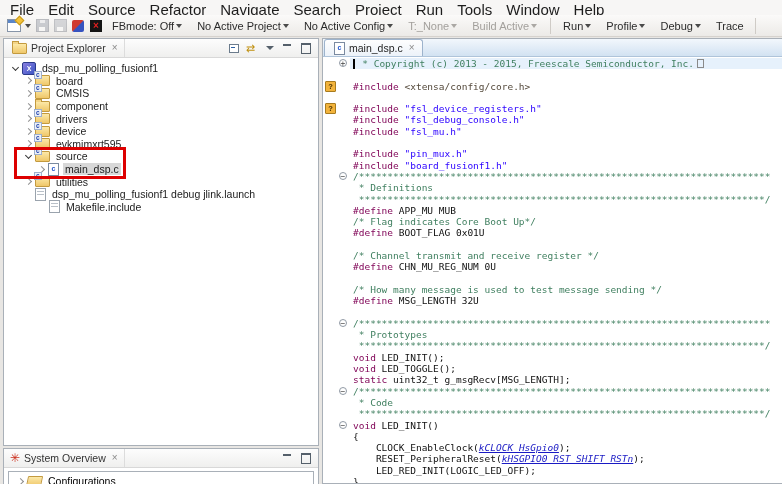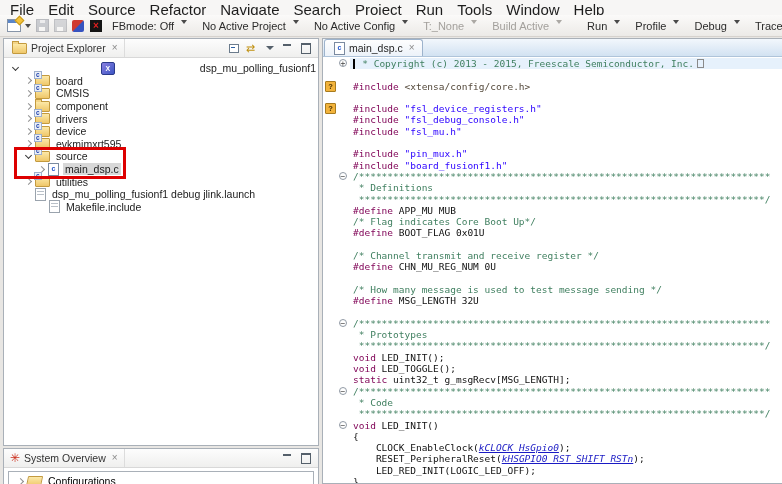--- a/index.html
+++ b/index.html
@@ -10,21 +10,21 @@
   
   .menubar{position:absolute;left:0;top:0;width:782px;height:15px;background:#F7F6F5;
            display:flex;align-items:flex-start;padding-left:3px;font-size:15px;color:#1d1d1d;box-sizing:border-box}
   .menu-item{padding:1px 7px;white-space:nowrap;cursor:default}
 
   
   .toolbar{position:absolute;left:0;top:15px;width:782px;height:22px;
            background:linear-gradient(#FBFAF9,#ECEAE7);border-bottom:1px solid #D6D2CD;
            display:flex;align-items:center;padding-left:5px;font-size:11px;box-sizing:border-box}
   .tbtn{display:flex;align-items:center;justify-content:center;min-width:16px;height:18px;margin:0 1px;position:relative}
-  .tdrop{display:flex;gap:5px;padding:2px 6px 2px 7px;color:#2b2b2b;white-space:nowrap}
+  .tdrop{display:flex;align-items:center;padding:2px 6px 2px 7px;color:#2b2b2b;white-space:nowrap}
   .tdrop.disabled{color:#A3A09C}
   .darr{width:0;height:0;border-left:3.5px solid transparent;border-right:3.5px solid transparent;
         border-top:4px solid #4a4a4a;display:inline-block;margin:0 2px}
   .darr.dim{border-top-color:#ABA8A4}
   .tsep{width:1px;height:16px;background:#CFCBC6;margin:0 5px}
   .dimmed{opacity:.45;filter:grayscale(60%)}
 
   
   .ticon{display:inline-block;position:relative}
   .i-new-icon{width:12px;height:11px;background:#fff;border:1px solid #8795A8}
@@ -193,21 +193,21 @@
         </div>
         <div class="vtools">
             <span class="vti collapse-all-icon"></span>
             <span class="vti link-with-editor-icon"></span>
             <span class="vti view-menu-icon"></span>
             <span class="vti minimize-icon"></span>
             <span class="vti maximize-icon"></span>
           </div>
       </div>
       <div class="tree" id="ptree">
-          <div class="trow" style="padding-left: 6px; justify-content: space-between;">
+          <div class="trow" style="padding-left: 6px;">
             <span class="chev open"></span>
             <span class="ticn icon-project">X</span>
             <span class="tlabel">dsp_mu_polling_fusionf1</span>
           </div>
           <div class="trow" style="padding-left: 19px;">
             <span class="chev closed"></span>
             <span class="ticn icon-cfolder"></span>
             <span class="tlabel">board</span>
           </div>
           <div class="trow" style="padding-left: 19px;">

